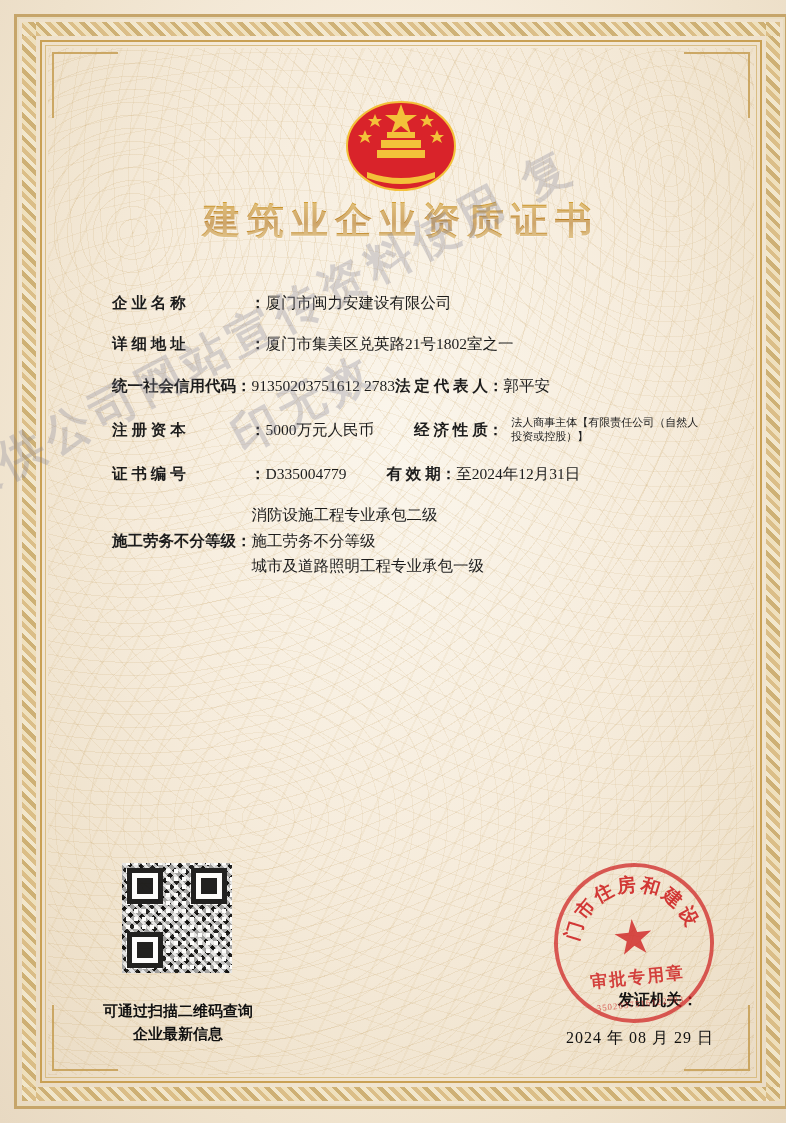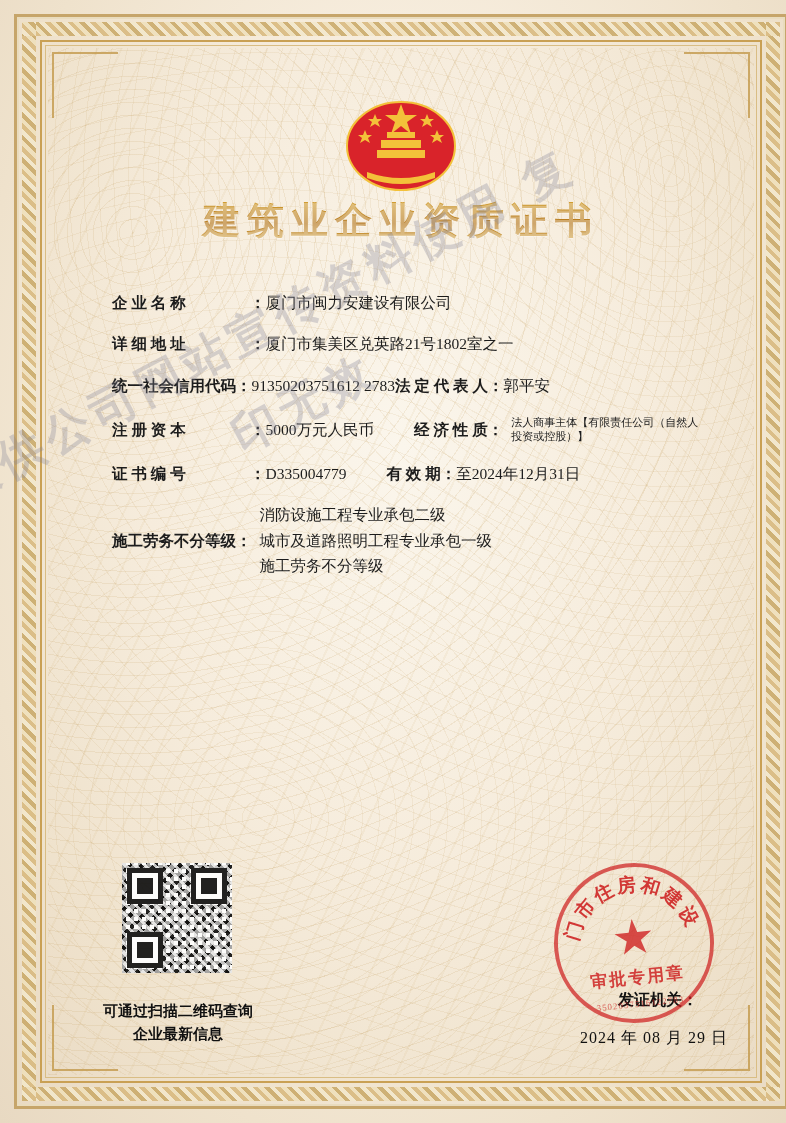--- a/index.html
+++ b/index.html
@@ -85,21 +85,21 @@
     font-size:15.5px;
   }
   .lbl.w6{width:138px;display:inline-flex;justify-content:space-between;}
   .val{flex:0 1 auto;white-space:nowrap;}
   .colon{font-weight:bold;}
   .spacer{display:inline-block;width:40px;}
   .small-val{
     font-size:11px;line-height:1.25;text-align:left;white-space:normal;max-width:190px;margin-left:8px;
   }
   .qual-list{display:flex;flex-direction:column;gap:3px;}
-  .qual-list div{white-space:nowrap;margin-left:8px;}
+  .qual-list div{white-space:nowrap;}
 
   
   .watermark{
     position:absolute;left:20px;top:250px;width:746px;height:640px;
     transform:rotate(-28deg);
     font-size:46px;font-weight:bold;letter-spacing:6px;
     color:rgba(130,130,150,.30);
     text-align:center;line-height:1.9;
     pointer-events:none;user-select:none;
     font-family:"DejaVu Serif","Liberation Serif",serif;
@@ -130,21 +130,21 @@
     position:absolute;left:78px;bottom:78px;width:200px;text-align:center;
     font-size:15px;font-weight:bold;line-height:1.5;color:#111;
   }
 
   
   .issuer{
     position:absolute;right:104px;bottom:112px;
     font-size:16px;font-weight:bold;color:#111;white-space:nowrap;
   }
   .date-line{
-    position:absolute;right:74px;bottom:74px;
+    position:absolute;right:88px;bottom:74px;
     font-size:16px;color:#111;white-space:nowrap;letter-spacing:1px;
   }
   .seal{
     position:absolute;right:88px;bottom:100px;width:152px;height:152px;
     border:4px solid rgba(206,32,32,.82);border-radius:50%;
     transform:rotate(-6deg);
     pointer-events:none;opacity:.88;
   }
   .seal-star{
     position:absolute;left:50%;top:46%;transform:translate(-50%,-50%);
@@ -236,22 +236,22 @@
       <span class="lbl">有 效 期</span>
       <span class="colon">：</span>
       <span class="val">至2024年12月31日</span>
     </div>
 
     <div class="row">
       <span class="lbl">施工劳务不分等级</span>
       <span class="colon">：</span>
       <span class="qual-list">
         <div>消防设施工程专业承包二级</div>
+        <div>施工劳务不分等级</div>
         <div>城市及道路照明工程专业承包一级</div>
-        <div>施工劳务不分等级</div>
       </span>
     </div>
 
   </div>
 
   <div class="watermark">仅供公司网站宣传资料使用 复印无效</div>
 
   <div class="qr">
     <span class="qr-eye qr-tl"></span>
     <span class="qr-eye qr-tr"></span>

